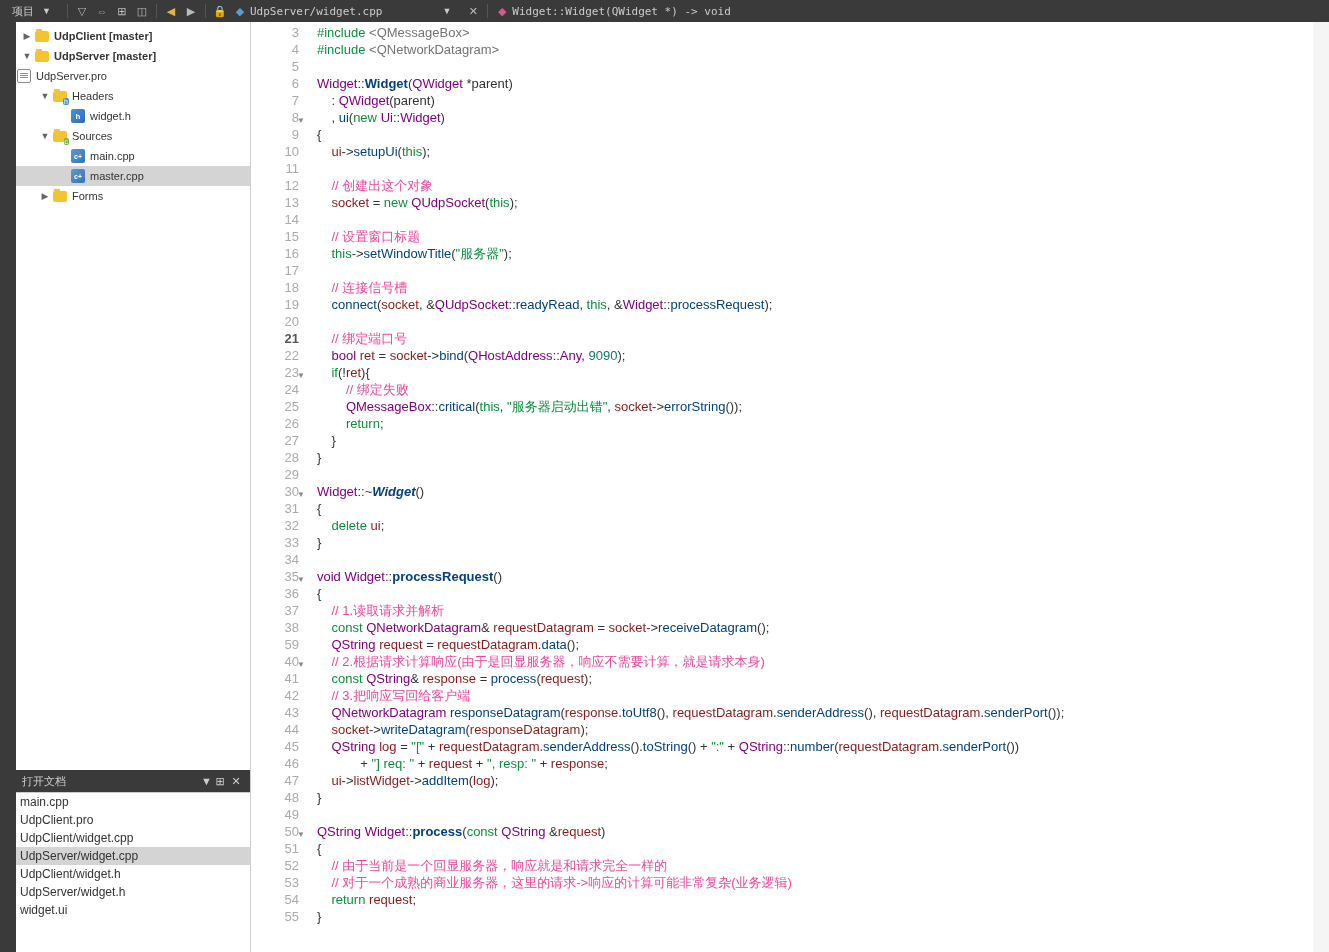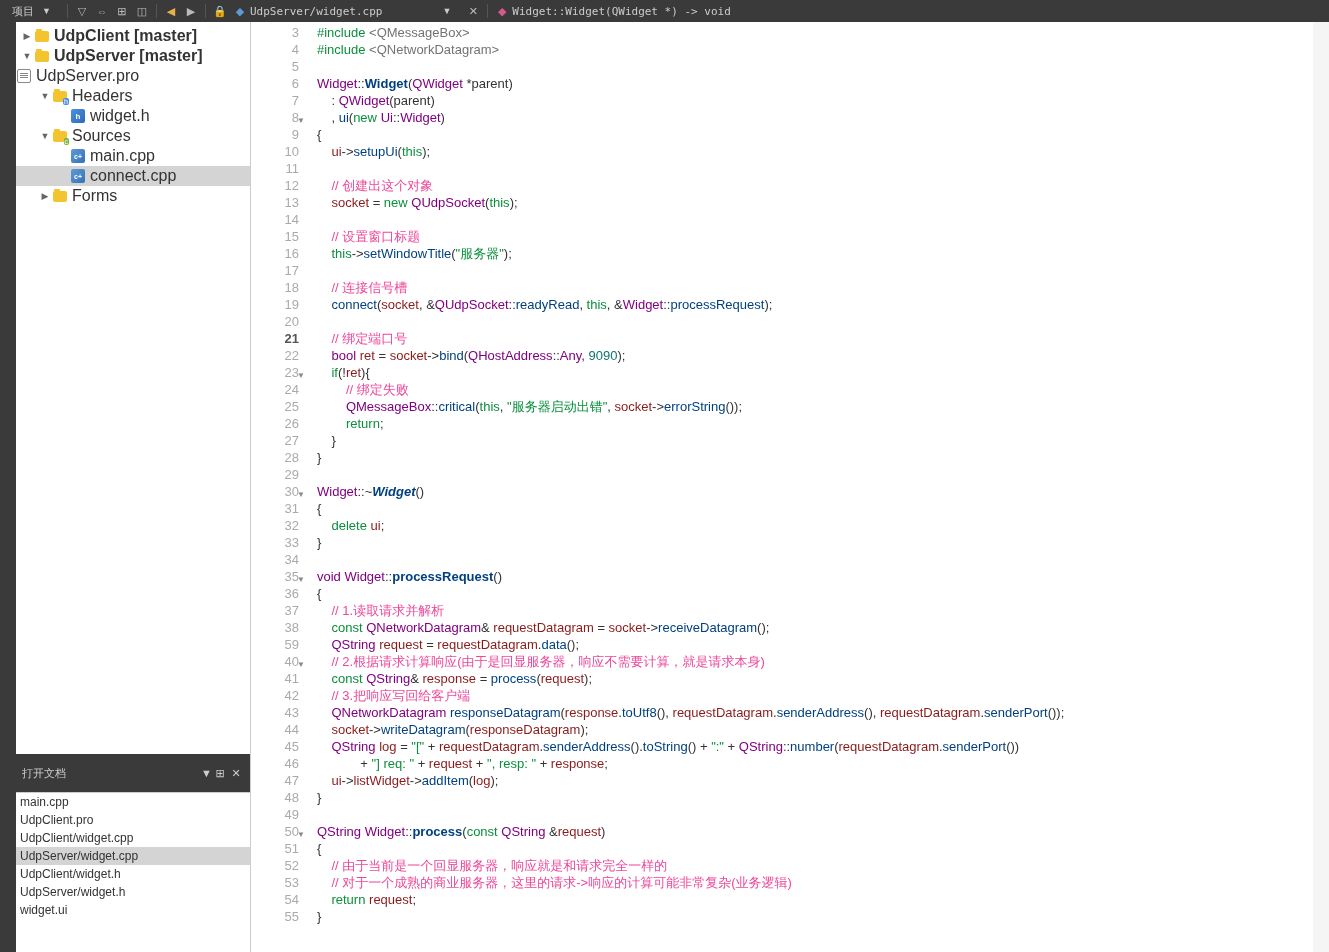--- a/index.html
+++ b/index.html
@@ -19,23 +19,23 @@
 .tree-tw { width:14px; text-align:center; font-size:9px; color:#666; }
 .tree-icon { width:16px; height:16px; display:inline-flex; align-items:center; justify-content:center; margin-right:4px; }
 .folder-y { background:#f4c430; border-radius:2px; width:14px; height:11px; position:relative; }
 .folder-y::before { content:""; position:absolute; top:-2px; left:1px; width:6px; height:2px; background:#f4c430; border-radius:1px 1px 0 0; }
 .folder-y.overlay-h::after { content:"h"; position:absolute; right:-2px; bottom:-3px; font-size:7px; background:#4a90e2; color:#fff; border-radius:2px; padding:0 1px; line-height:7px; }
 .folder-y.overlay-s::after { content:"c"; position:absolute; right:-2px; bottom:-3px; font-size:7px; background:#7cb342; color:#fff; border-radius:2px; padding:0 1px; line-height:7px; }
 .file-pro { width:14px; height:14px; border:1px solid #888; border-radius:2px; position:relative; }
 .file-pro::after { content:""; position:absolute; top:3px; left:2px; width:8px; height:1px; background:#888; box-shadow:0 2px 0 #888,0 4px 0 #888; }
 .file-h { width:14px; height:14px; background:linear-gradient(135deg,#4a90e2,#2e6bb8); border-radius:2px; display:flex; align-items:center; justify-content:center; color:#fff; font-size:8px; font-weight:bold; }
 .file-cpp { width:14px; height:14px; background:linear-gradient(135deg,#5b9bd5,#3672b8); border-radius:2px; display:flex; align-items:center; justify-content:center; color:#fff; font-size:7px; font-weight:bold; }
-.tree-label { font-size:16px; }
+.tree-label { font-size:11px; }
 .tree-label .bold { font-weight:bold; }
-.open-docs-header { height:38px; background:#3a3a3a; color:#ccc; display:flex; align-items:center; padding:0 6px; font-size:11px; }
+.open-docs-header { height:22px; background:#3a3a3a; color:#ccc; display:flex; align-items:center; padding:0 6px; font-size:11px; }
 .open-docs-header .spacer { flex:1; }
 .open-docs-header .odh-icon { width:16px; text-align:center; cursor:pointer; }
 .open-docs-list { height:160px; overflow:auto; border-top:1px solid #ccc; }
 .doc-item { height:18px; padding-left:4px; display:flex; align-items:center; font-size:12px; cursor:pointer; }
 .doc-item.selected { background:#d4d4d4; }
 .editor-area { flex:1; display:flex; overflow:hidden; background:#fff; }
 .gutter { width:56px; background:#fff; text-align:right; padding-right:8px; font-family:Consolas,monospace; font-size:13px; color:#aaa; line-height:17px; padding-top:2px; user-select:none; position:relative; }
 .gutter .ln { height:17px; position:relative; }
 .gutter .ln.current { color:#555; font-weight:bold; }
 .gutter .fold { position:absolute; right:-6px; top:3px; font-size:8px; color:#888; }
@@ -124,21 +124,21 @@
       <div class="tree-item" style="padding-left:54px;">
         <span class="tree-icon">
             <span class="file-cpp">c+</span>
           </span>
         <span class="tree-label">main.cpp</span>
       </div>
       <div class="tree-item selected" style="padding-left:54px;">
         <span class="tree-icon">
             <span class="file-cpp">c+</span>
           </span>
-        <span class="tree-label">connect.cpp</span>
+        <span class="tree-label">master.cpp</span>
       </div>
       <div class="tree-item" style="padding-left:22px;">
         <span class="tree-tw">▶</span>
         <span class="tree-icon">
             <span class="folder-y"></span>
           </span>
         <span class="tree-label">Forms</span>
       </div>
     </div>
 

